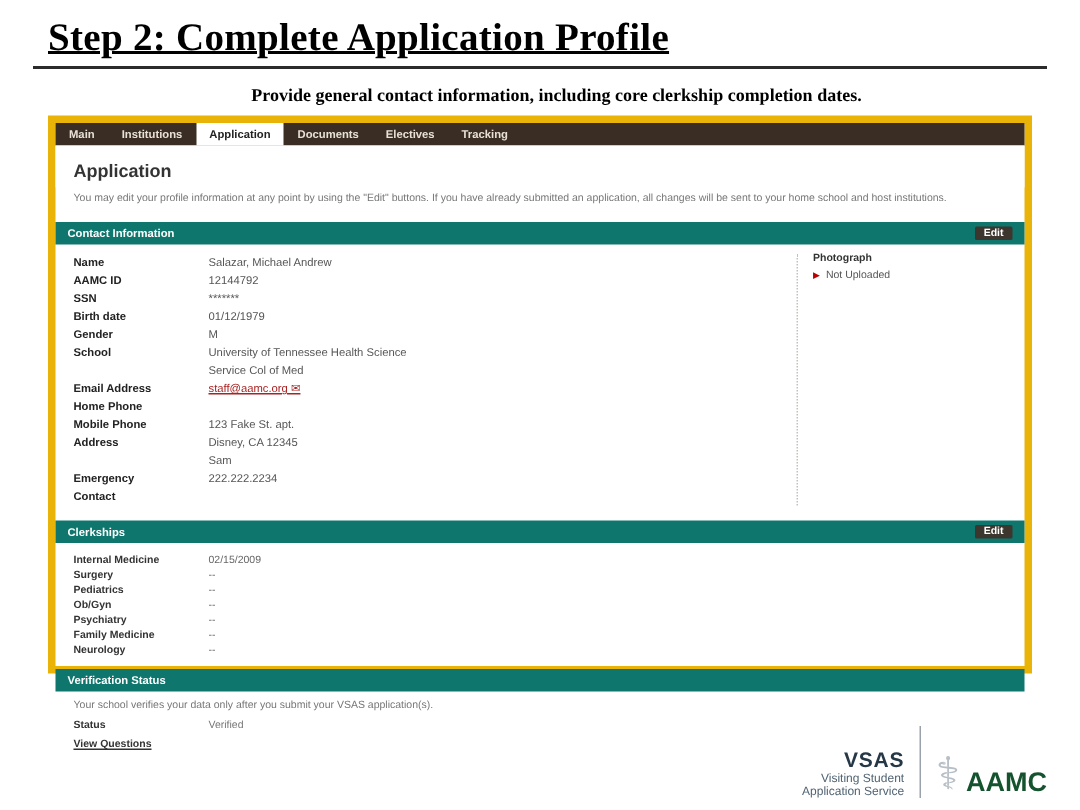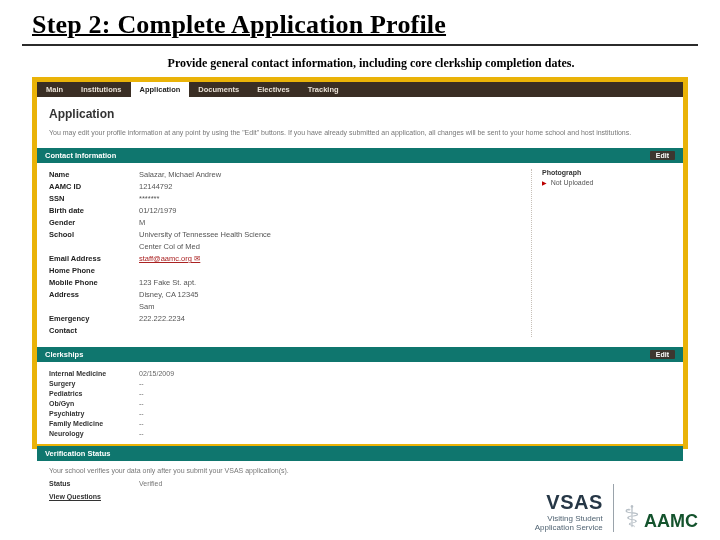--- a/index.html
+++ b/index.html
@@ -29,21 +29,21 @@
   .clerk-grid .row { display: flex; height: 10px; align-items: center; }
   .clerk-grid .row .clabel { width: 90px; font-size: 7px; font-weight: 700; color: #333; }
   .clerk-grid .row .cval { font-size: 7px; color: #666; }
   .verif { padding: 6px 12px 6px; font-size: 7px; color: #777; }
   .verif .vrow { display:flex; margin-top:6px; }
   .verif .vrow .vlabel { width: 90px; font-weight:700; color:#333;}
   .verif .vq { color:#a22; text-decoration: underline; cursor:pointer; }
   
   .footer { position: absolute; bottom: 8px; right: 22px; display: flex; align-items: flex-end; gap: 10px; }
   .vsas { text-align: right; border-right: 1px solid #9aa3ab; padding-right: 10px; height: 48px; display:flex; flex-direction:column; justify-content:flex-end;}
-  .vsas-big { font-weight: 700; font-size: 20px; color: #263746; letter-spacing: .5px; }
+  .vsas-big { font-weight: 700; font-size: 14px; color: #263746; letter-spacing: .5px; }
   .vsas-small { font-size: 8px; color: #506372; line-height: 9px; }
   .aamc { display:flex; align-items:flex-end; gap:4px; }
   .aamc-txt { font-size: 18px; font-weight:700; color:#14532d; }
   .caduceus { font-size: 30px; color: #b7bfc6; line-height: 30px; }
 </style>
 </head>
 <body>
 
 <div class="slide">
   <h1 class="page-title">Step 2: Complete Application Profile</h1>
@@ -83,21 +83,21 @@
         <div>Emergency</div>
         <div>Contact</div>
       </div>
       <div class="values">
         <div>Salazar, Michael Andrew</div>
         <div>12144792</div>
         <div>*******</div>
         <div>01/12/1979</div>
         <div>M</div>
         <div>University of Tennessee Health Science</div>
-        <div>Center Col of Med</div>
+        <div>Service Col of Med</div>
         <div class="link">staff@aamc.org ✉</div>
         <div></div>
         <div>123 Fake St. apt.</div>
         <div>Disney, CA 12345</div>
         <div>Sam</div>
         <div>222.222.2234</div>
       </div>
       <div class="photo-box">
         <div class="ph-title">Photograph</div>
         <div class="ph-flag">Not Uploaded</div>

